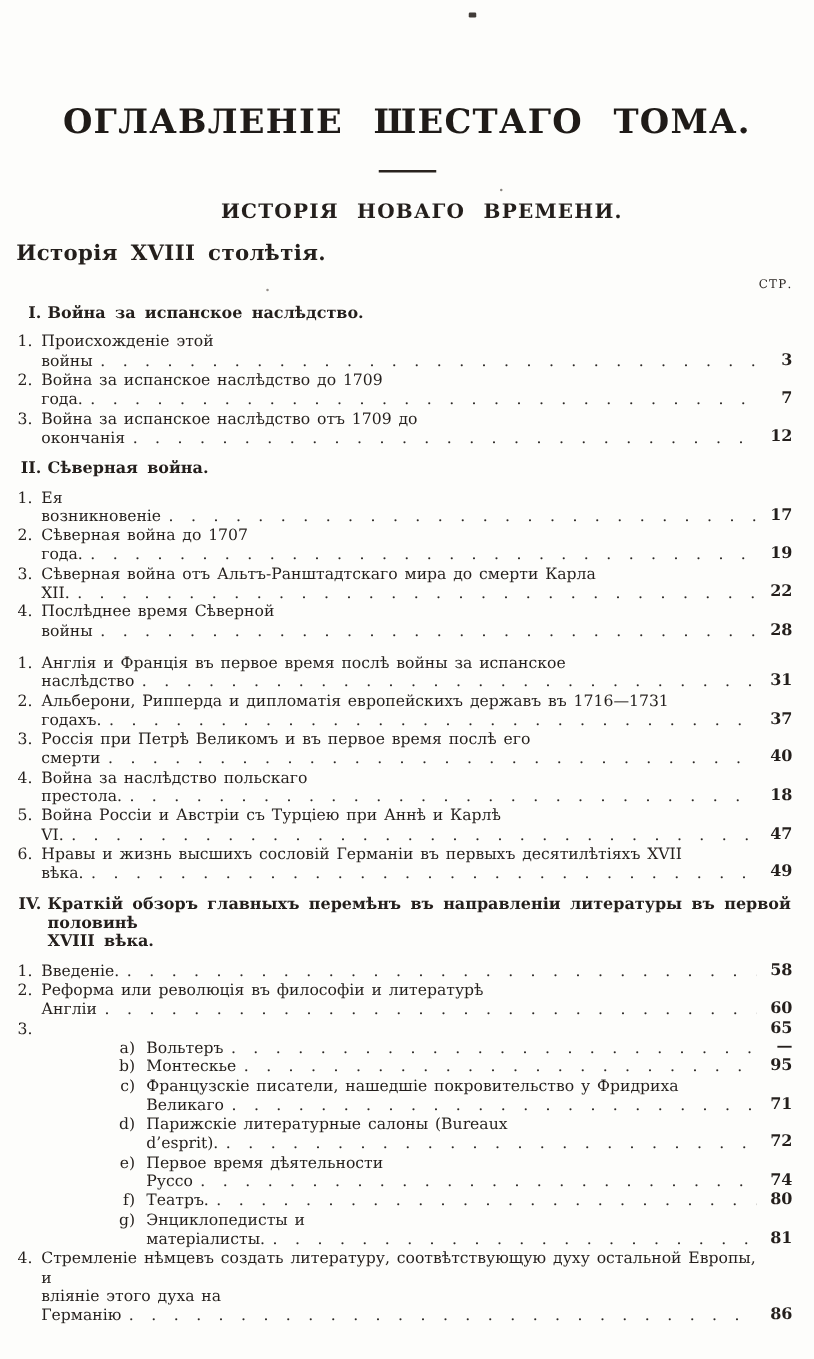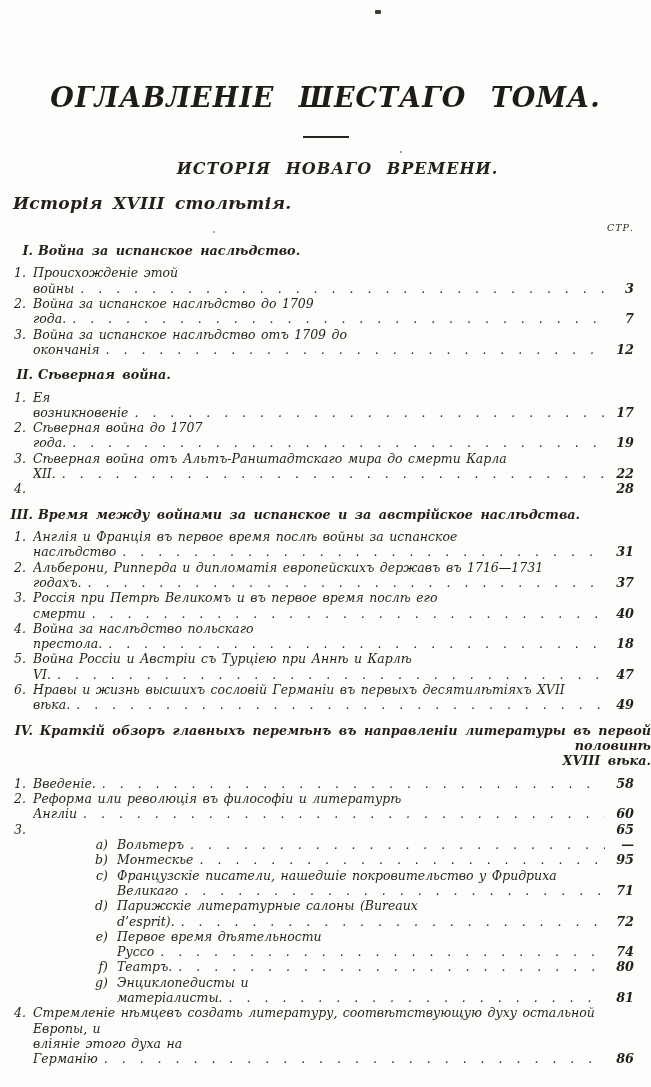--- a/index.html
+++ b/index.html
@@ -3,21 +3,21 @@
 <meta charset="utf-8">
 <style>
   html, body { margin: 0; padding: 0; }
   body {
     width: 651px; height: 1087px;
     background: #fdfdfb;
     font-family: "DejaVu Serif", "Liberation Serif", serif;
     color: #241f1c;
     overflow: hidden;
   }
-  .page { position: relative; width: 651px; height: 1087px; overflow: hidden; font-style: italic; }
+  .page { position: relative; width: 651px; height: 1087px; overflow: hidden; }
 
   .speck { position: absolute; background: #413c38; border-radius: 1px; }
   #speck1 { left: 375px; top: 10px; width: 6px; height: 4px; }
   #speck2 { left: 400px; top: 151px; width: 2px; height: 2px; background: #8a8580; }
   #speck3 { left: 213px; top: 231px; width: 2px; height: 2px; background: #938e89; }
 
   .title {
     margin-top: 82px; text-align: center;
     font-size: 27px; font-weight: bold;
     letter-spacing: 1px; word-spacing: 14px;
@@ -40,21 +40,21 @@
     text-transform: uppercase; color: #2a2522; padding-left: 24px;
   }
 
   .section { margin-top: 10px; }
   .sec-head {
     display: flex; align-items: baseline;
     font-weight: bold; font-size: 12.8px; line-height: 15.4px;
     word-spacing: 3px;
   }
   .sec-head .rn { flex: none; width: 33px; text-align: right; margin-right: 5px; }
-  .sec-head .ht { white-space: pre-wrap; text-align: right; }
+  .sec-head .ht { white-space: pre-wrap; }
   .sec-items { margin-top: 7px; }
 
   .row { position: relative; display: flex; font-size: 12.5px; line-height: 15.3px; }
   .row .num { flex: none; width: 26px; text-align: right; margin-right: 7px; }
   .row.sub .num { width: 108px; margin-right: 9px; }
   .row .entry { flex: 1 1 auto; overflow: hidden; margin-right: 46px; min-width: 0; }
   .row .t { white-space: pre-wrap; word-spacing: 1.5px; }
   .leader {
     white-space: nowrap; letter-spacing: 5px; padding-left: 6px;
     color: #2b2724;
@@ -128,30 +128,27 @@
   </div>
 
   <div class="row">
     <span class="num">3.</span>
     <span class="entry"><span class="t">Сѣверная война отъ Альтъ-Ранштадтскаго мира до смерти Карла XII.</span><span class="leader"></span></span>
     <span class="pg">22</span>
   </div>
 
   <div class="row">
     <span class="num">4.</span>
+    <span class="entry"><span class="t">Послѣднее время Сѣверной войны</span><span class="leader"></span></span>
     <span class="pg">28</span>
   </div>
 </div>
   </section>
 
   <section class="section">
-    <div class="sec-head">
-      <span class="rn">III.</span>
-      <span class="ht">Время между войнами за испанское и за австрійское наслѣдства.</span>
-    </div>
     <div class="sec-items">
   <div class="row">
     <span class="num">1.</span>
     <span class="entry"><span class="t">Англія и Франція въ первое время послѣ войны за испанское наслѣдство</span><span class="leader"></span></span>
     <span class="pg">31</span>
   </div>
 
   <div class="row">
     <span class="num">2.</span>
     <span class="entry"><span class="t">Альберони, Рипперда и дипломатія европейскихъ державъ въ 1716—1731 годахъ.</span><span class="leader"></span></span>

